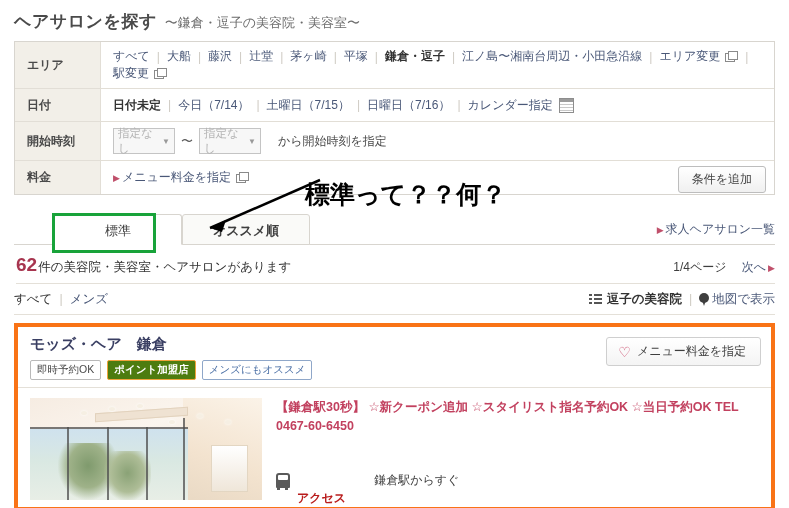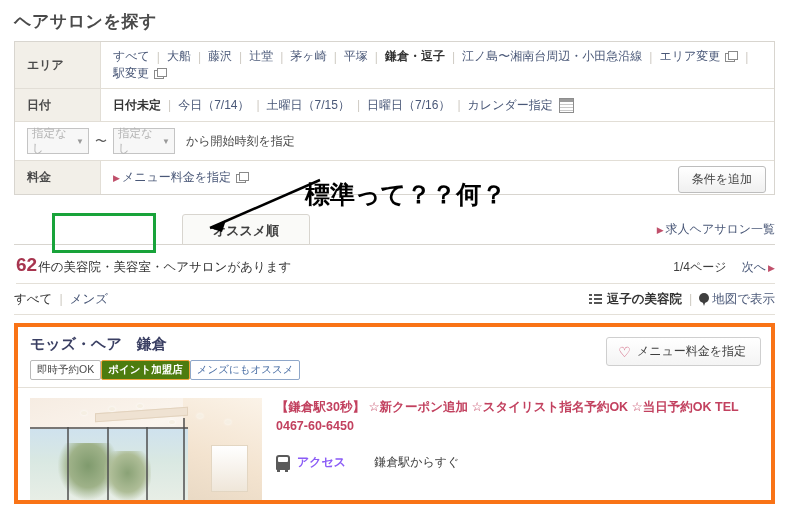--- a/index.html
+++ b/index.html
@@ -71,21 +71,21 @@
     content:""; position:absolute; top:0; left:0; right:0; height:3px; background:#9b9b9b;
   }
   .time-sel {
     display:inline-flex; align-items:center; justify-content:space-between;
     width: 62px; height: 21px; padding: 12px 4px;
     border: 1px solid #c4c4c4; background: #f7f7f7;
     color: #b3b3b3; font-size: 11.5px;
   }
   .time-sel .arrow { font-size: 8px; color:#999; }
   .tilde { margin: 0 6px; color: #555; }
-  .time-note { margin-left: 11px; color: #4a4a4a; font-size:12px; }
+  .time-note { margin-left: 17px; color: #4a4a4a; font-size:12px; }
   .fee-link { color:#4a5878; font-size:12px; }
   .fee-arrow { color:#c0506b; font-size:9px; margin-right:2px; }
   .add-cond-btn {
     position: absolute; right: 8px; top: 5px;
     border: 1px solid #bdbdbd; border-radius: 3px;
     background: linear-gradient(#ffffff, #f0f0f0);
     padding: 4px 13px; font-size: 12px; color: #444;
     cursor: pointer;
   }
 
@@ -181,21 +181,21 @@
   
   .salon-card {
     margin: 8px 14px 0 14px;
     border: 4px solid #f97316;
     background: #fff;
   }
   .salon-head { padding: 8px 10px 7px 12px; position: relative; }
   .salon-name {
     font-size: 15px; font-weight: bold; color: #3a3f63;
   }
-  .badges { margin-top: 6px; display:flex; align-items:center; }
+  .badges { margin-top: 6px; display:flex; gap:6px; align-items:center; }
   .badge {
     font-size: 10.5px; padding: 2px 6px; border-radius: 2px; white-space:nowrap;
   }
   .badge.gray { border:1px solid #b9b9b9; color:#4a4a4a; background:#fff; }
   .badge.orange { background:#4d7c0f; color:#fff; border:1px solid #f0a33c; font-weight:bold;}
   .badge.blue { border:1px solid #8fa7c9; color:#4a6fa5; background:#fff; }
   .bookmark-btn {
     position:absolute; right: 10px; top: 10px;
     border:1px solid #cfcfcf; border-radius:3px;
     background:linear-gradient(#ffffff,#f4f4f4);
@@ -257,30 +257,31 @@
     display:inline-block; width:14px; height:15px; position:relative; margin-right:7px;
     background:#5a5a5a; border-radius:3px 3px 1px 1px;
   }
   .train-icon::before{
     content:""; position:absolute; left:2px; top:2px; width:10px; height:5px; background:#fff; border-radius:1px;
   }
   .train-icon::after{
     content:""; position:absolute; left:1px; bottom:-2px; width:3px; height:3px; background:#5a5a5a;
     box-shadow: 8px 0 0 #5a5a5a;
   }
-  .access-label { font-weight:bold; color:#8b5cf6; }
+  .access-label { font-weight:bold; color:#b91c1c;margin-top:36px; }
   .access-val { margin-left: 28px; color:#3e3e3e; }
 </style>
 </head>
 <body>
 
 <div class="page">
 
   <div class="title-row">
     <span class="title-main">ヘアサロンを探す</span>
+    <span class="title-sub">〜鎌倉・逗子の美容院・美容室〜</span>
   </div>
 
   <div class="search-box">
 
     <div class="cond-row">
       <div class="cond-label">エリア</div>
       <div class="cond-body">
         <span class="opt">すべて</span>
         <span class="sep">|</span>
         <span class="opt">大船</span>
@@ -315,20 +316,21 @@
         <span class="opt">土曜日（7/15）</span>
         <span class="sep">|</span>
         <span class="opt">日曜日（7/16）</span>
         <span class="sep">|</span>
         <span class="opt">カレンダー指定</span>
         <span class="cal-icon"></span>
       </div>
     </div>
 
     <div class="cond-row">
+      <div class="cond-label">開始時刻</div>
       <div class="cond-body">
         <span class="time-sel">
           <span>指定なし</span>
           <span class="arrow">▼</span>
         </span>
         <span class="tilde">〜</span>
         <span class="time-sel">
           <span>指定なし</span>
           <span class="arrow">▼</span>
         </span>
@@ -341,20 +343,21 @@
       <div class="cond-body">
         <span class="fee-arrow">▶</span>
         <span class="fee-link">メニュー料金を指定</span>
         <span class="pop-icon"></span>
         <button class="add-cond-btn">条件を追加</button>
       </div>
     </div>
   </div>
 
   <div class="tabs-wrap">
+    <div class="tab t1">標準</div>
     <div class="tab t2">オススメ順</div>
     <span class="job-link">
       <span class="job-arrow">▶</span><span>求人ヘアサロン一覧</span>
     </span>
   </div>
 
   <div class="count-line">
     <span class="count-left">
       <span class="count-num">62</span>
       <span class="count-text">件の美容院・美容室・ヘアサロンがあります</span>

